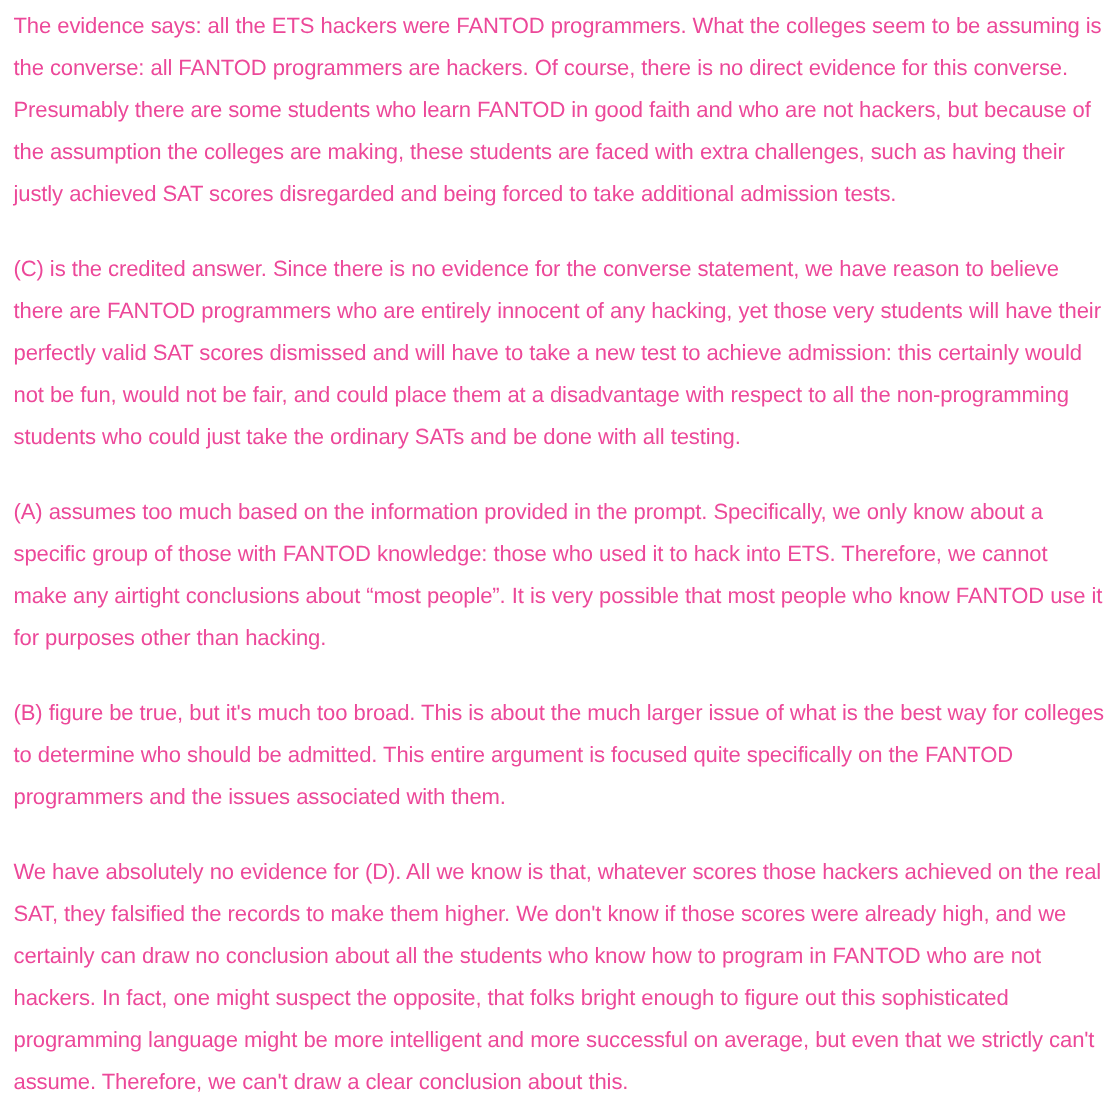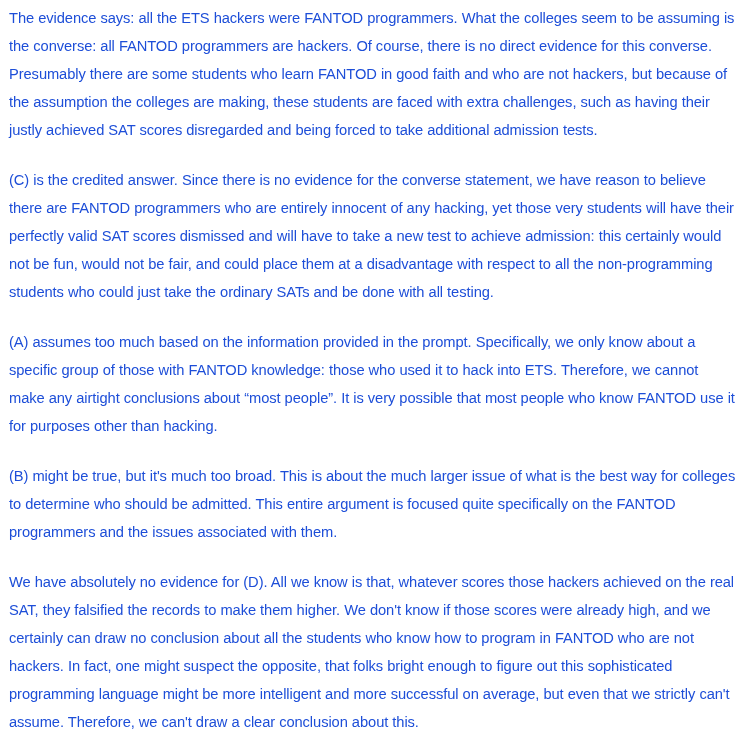--- a/index.html
+++ b/index.html
@@ -15,33 +15,33 @@
   }
   #explanation-body {
     box-sizing: border-box;
     width: 745px;
     padding: 4px 8px 0 9px;
   }
   .para {
     margin: 0 0 22px 0;
     font-size: 14.7px;
     line-height: 28px;
-    color: #1d4ed8;
+    color: #ec4899;
     letter-spacing: -0.08px;
     word-spacing: 0.1px;
     text-align: left;
     -webkit-font-smoothing: antialiased;
   }
   .para:last-child {
     margin-bottom: 0;
   }
 </style>
 </head>
 <body>
 
 <main id="explanation-body">
   <p class="para">The evidence says: all the ETS hackers were FANTOD programmers. What the colleges seem to be assuming is the converse: all FANTOD programmers are hackers. Of course, there is no direct evidence for this converse. Presumably there are some students who learn FANTOD in good faith and who are not hackers, but because of the assumption the colleges are making, these students are faced with extra challenges, such as having their justly achieved SAT scores disregarded and being forced to take additional admission tests.</p>
   <p class="para">(C) is the credited answer. Since there is no evidence for the converse statement, we have reason to believe there are FANTOD programmers who are entirely innocent of any hacking, yet those very students will have their perfectly valid SAT scores dismissed and will have to take a new test to achieve admission: this certainly would not be fun, would not be fair, and could place them at a disadvantage with respect to all the non-programming students who could just take the ordinary SATs and be done with all testing.</p>
   <p class="para">(A) assumes too much based on the information provided in the prompt. Specifically, we only know about a specific group of those with FANTOD knowledge: those who used it to hack into ETS. Therefore, we cannot make any airtight conclusions about “most people”. It is very possible that most people who know FANTOD use it for purposes other than hacking.</p>
-  <p class="para">(B) might be true, but it's much too broad. This is about the much larger issue of what is the best way for colleges to determine who should be admitted. This entire argument is focused quite specifically on the FANTOD programmers and the issues associated with them.</p>
+  <p class="para">(B) figure be true, but it's much too broad. This is about the much larger issue of what is the best way for colleges to determine who should be admitted. This entire argument is focused quite specifically on the FANTOD programmers and the issues associated with them.</p>
   <p class="para">We have absolutely no evidence for (D). All we know is that, whatever scores those hackers achieved on the real SAT, they falsified the records to make them higher. We don't know if those scores were already high, and we certainly can draw no conclusion about all the students who know how to program in FANTOD who are not hackers. In fact, one might suspect the opposite, that folks bright enough to figure out this sophisticated programming language might be more intelligent and more successful on average, but even that we strictly can't assume. Therefore, we can't draw a clear conclusion about this.</p>
 
 </main>
 
 </body></html>

